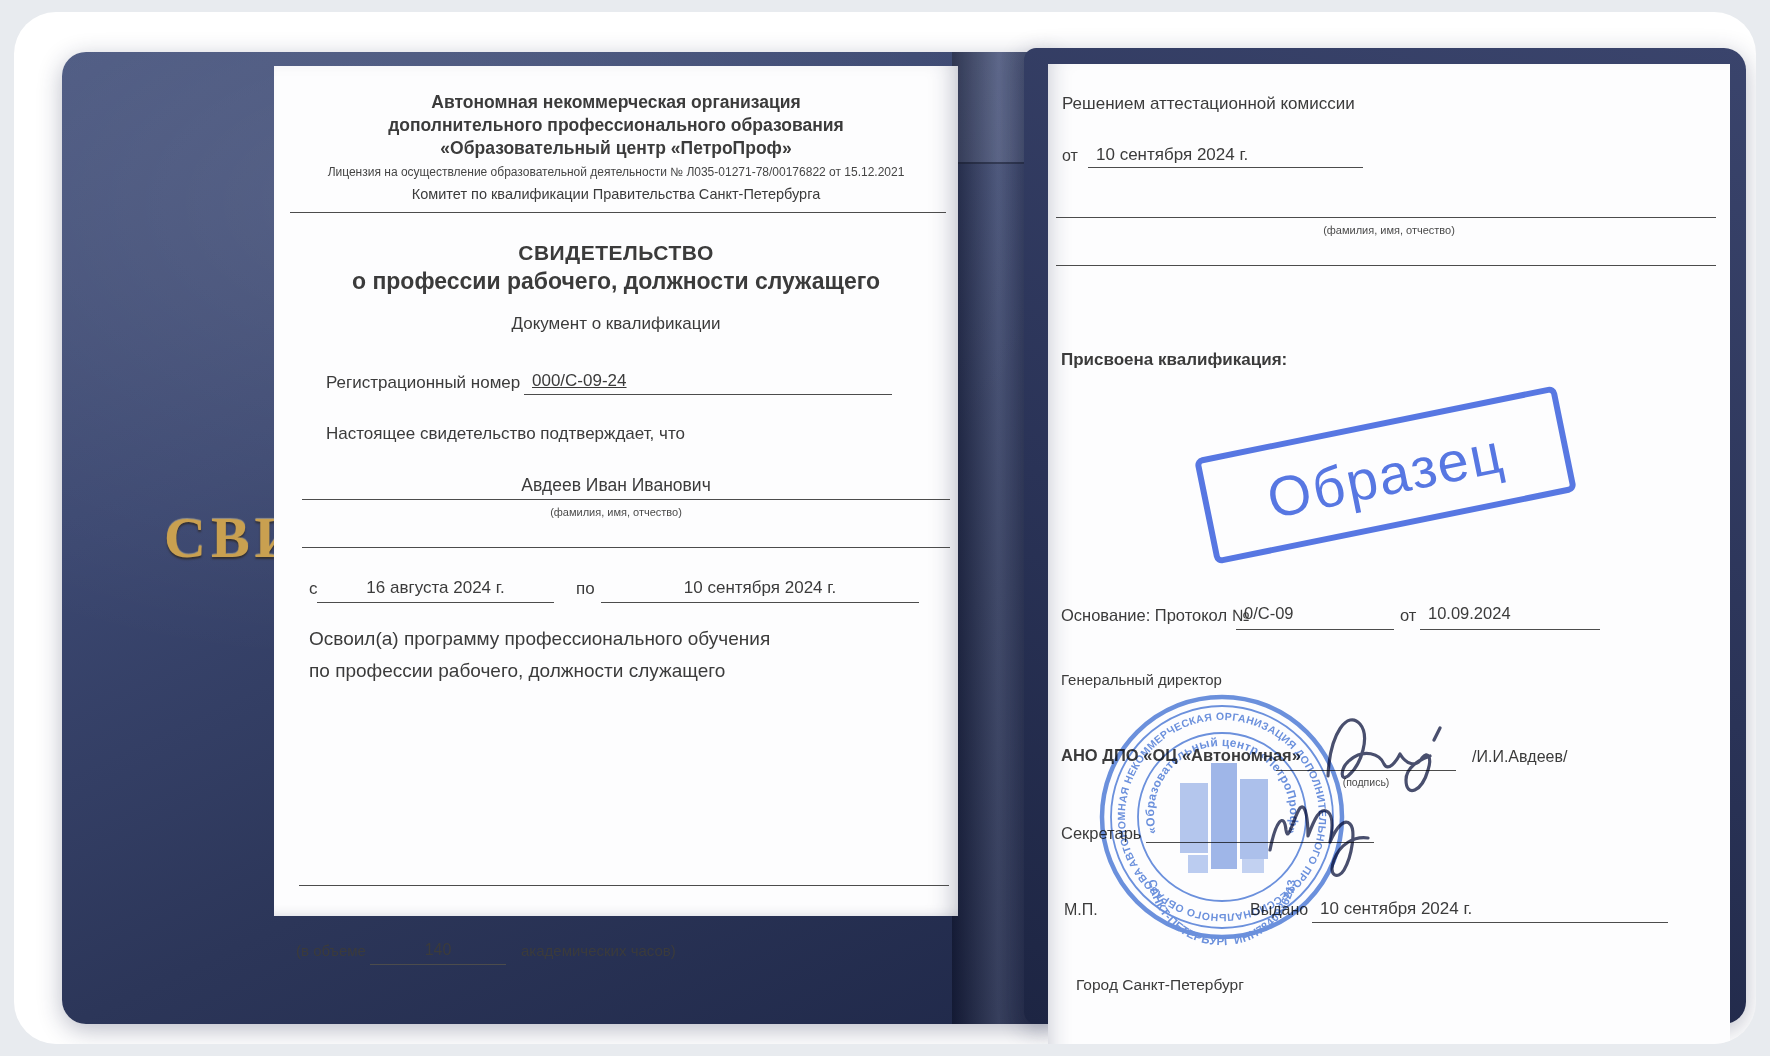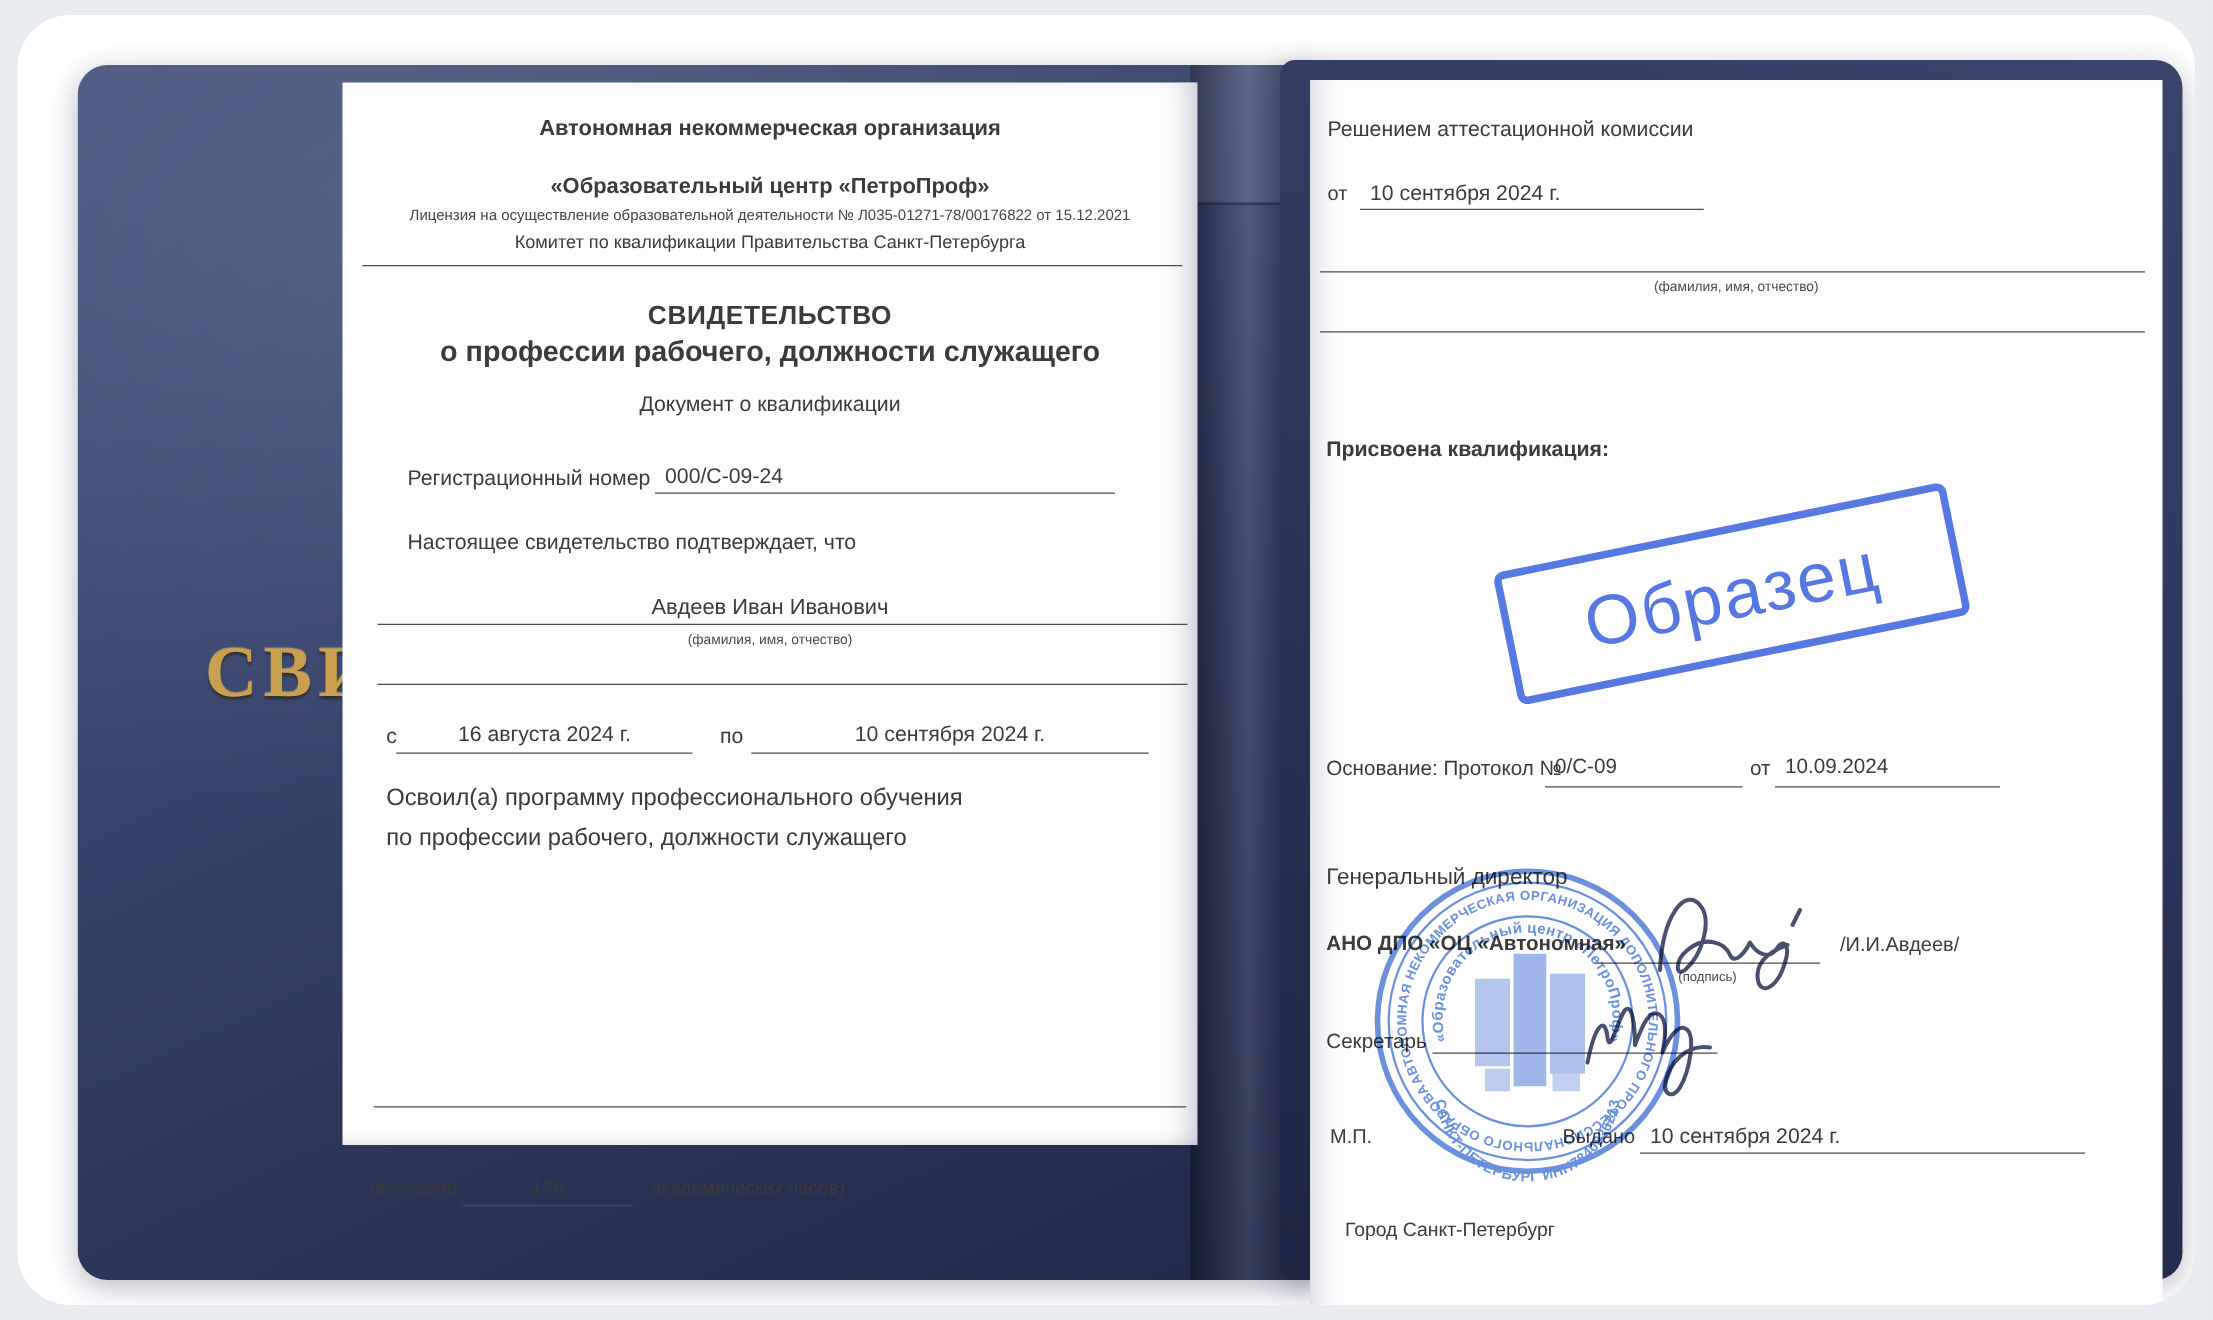--- a/index.html
+++ b/index.html
@@ -59,31 +59,32 @@
 
     <div class="cover">
       <div class="cover-gold" style="left:102px; top:452px;">СВИ</div>
     </div>
     <div class="spine"></div>
     <div class="spine-flap"></div>
     <div class="right-frame"></div>
 
     <div class="page left-page">
       <div class="t c b" style="top:26px; font-size:17.5px;">Автономная некоммерческая организация</div>
+      <div class="t c b" style="top:49px; font-size:17.5px;">дополнительного профессионального образования</div>
       <div class="t c b" style="top:72px; font-size:17.5px;">«Образовательный центр «ПетроПроф»</div>
       <div class="t c" style="top:99px; font-size:12px; color:#454545;">Лицензия на осуществление образовательной деятельности № Л035-01271-78/00176822 от 15.12.2021</div>
       <div class="t c" style="top:119px; font-size:14.5px;">Комитет по квалификации Правительства Санкт-Петербурга</div>
       <div class="rule" style="left:16px; width:656px; top:146px;"></div>
 
       <div class="t c b" style="top:174px; font-size:21px; letter-spacing:.5px;">СВИДЕТЕЛЬСТВО</div>
       <div class="t c b" style="top:201px; font-size:23px;">о профессии рабочего, должности служащего</div>
       <div class="t c" style="top:247px; font-size:17px;">Документ о квалификации</div>
 
       <div class="t" style="left:52px; top:306px; font-size:17px;">Регистрационный номер</div>
-      <div class="t" style="left:258px; top:304px; font-size:17px;">000/С-09-24</div>
+      <div class="t" style="left:258px; top:304px; font-size:17px;text-decoration:underline;">000/С-09-24</div>
       <div class="rule" style="left:250px; width:368px; top:328px;"></div>
 
       <div class="t" style="left:52px; top:357px; font-size:17px;">Настоящее свидетельство подтверждает, что</div>
 
       <div class="t c" style="top:409px; font-size:17.5px;">Авдеев Иван Иванович</div>
       <div class="rule" style="left:28px; width:648px; top:433px;"></div>
       <div class="t c small" style="top:440px;">(фамилия, имя, отчество)</div>
       <div class="rule" style="left:28px; width:648px; top:481px;"></div>
 
       <div class="t" style="left:35px; top:512px; font-size:17px;">с</div>
@@ -119,21 +120,21 @@
 
       <div class="sample-stamp">Образец</div>
 
       <div class="t" style="left:13px; top:541px; font-size:16.5px;">Основание: Протокол №</div>
       <div class="t" style="left:196px; top:539px; font-size:16.5px;">0/С-09</div>
       <div class="rule" style="left:188px; width:158px; top:565px;"></div>
       <div class="t" style="left:352px; top:541px; font-size:16.5px;">от</div>
       <div class="t" style="left:380px; top:539px; font-size:16.5px;">10.09.2024</div>
       <div class="rule" style="left:372px; width:180px; top:565px;"></div>
 
-      <div class="t" style="left:13px; top:626px; font-size:18px;text-align:center;">Генеральный директор</div>
+      <div class="t" style="left:13px; top:607px; font-size:15px;text-align:center;">Генеральный директор</div>
       <div class="t b" style="left:13px; top:681px; font-size:16.5px;">АНО ДПО «ОЦ «Автономная»</div>
       <div class="rule" style="left:228px; width:180px; top:706px;"></div>
       <div class="t small" style="left:228px; width:180px; top:712px; text-align:center; font-size:10.5px;">(подпись)</div>
       <div class="t" style="left:424px; top:683px; font-size:16px;">/И.И.Авдеев/</div>
 
       <div class="t" style="left:13px; top:759px; font-size:16.5px;">Секретарь</div>
       <div class="rule" style="left:98px; width:228px; top:778px;"></div>
 
       <div class="t" style="left:16px; top:836px; font-size:16px;">М.П.</div>
       <div class="t" style="left:202px; top:836px; font-size:16px;">Выдано</div>

